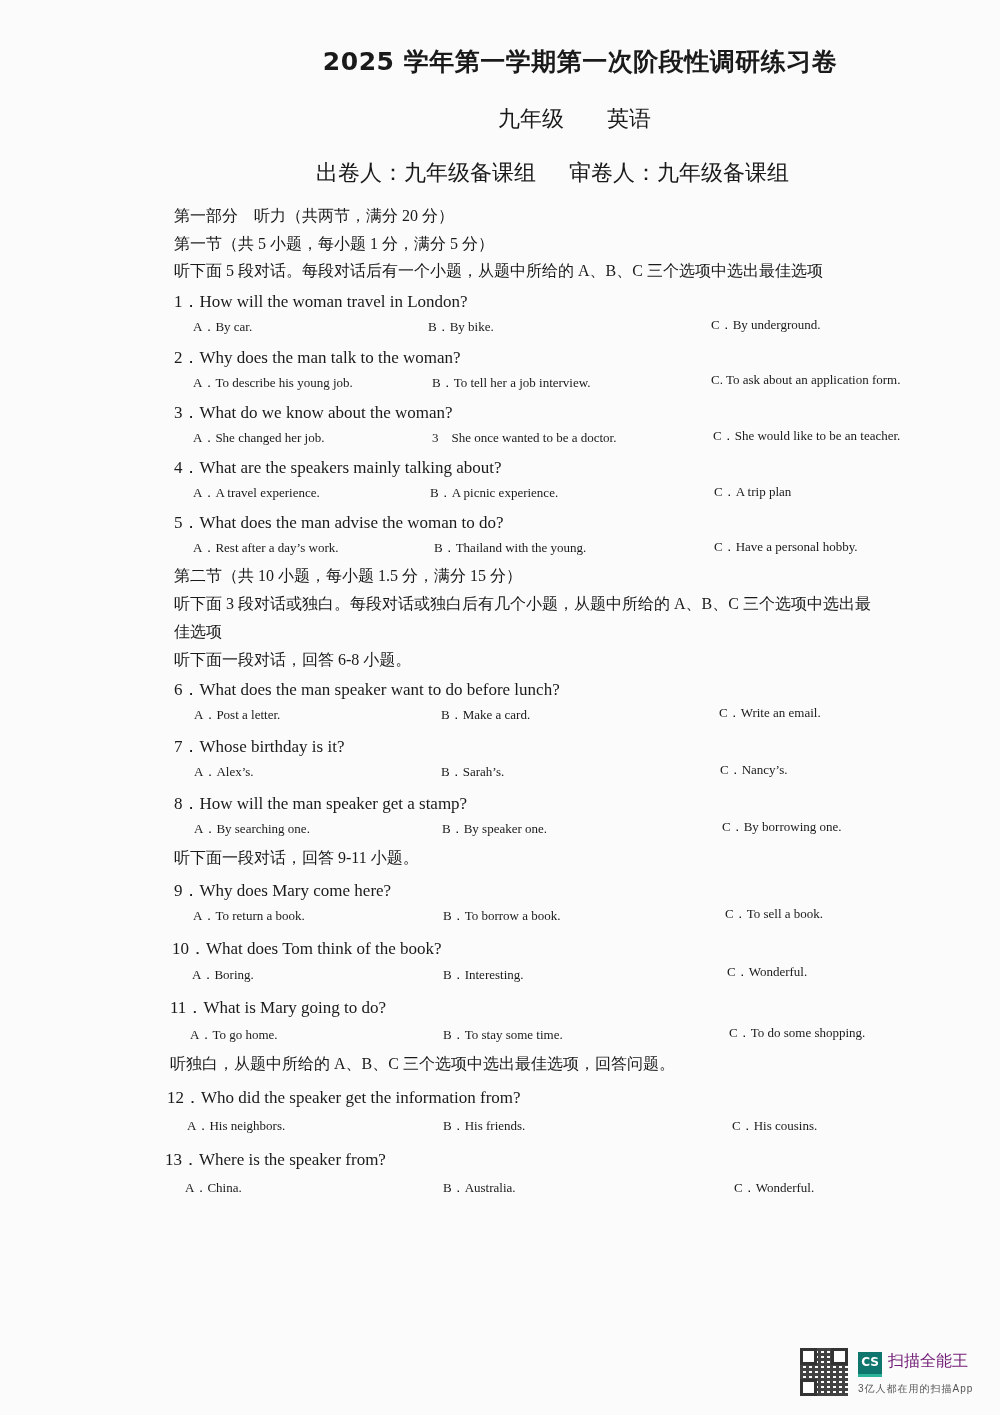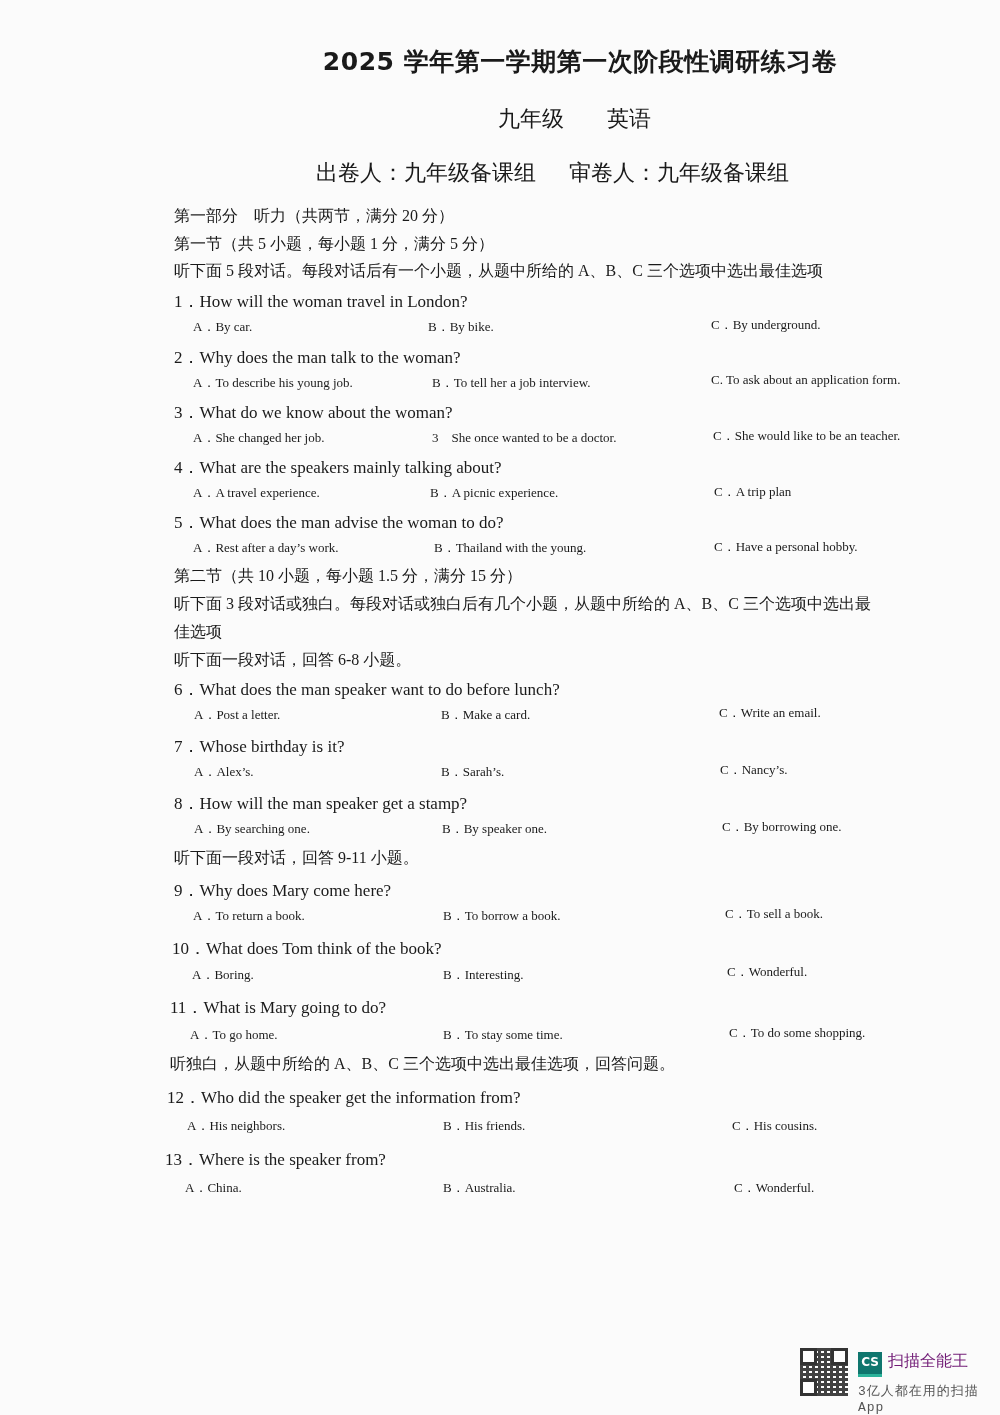--- a/index.html
+++ b/index.html
@@ -50,22 +50,22 @@
     background: #0f766e; border-radius: 0; color: #fff;
     font-family: "DejaVu Sans", sans-serif; font-weight: bold; font-size: 12px;
     text-align: center; line-height: 21px;
     border-bottom: 3px solid #2bb39a;
   }
   .brand {
     position: absolute; left: 88px; top: 3px; font-family: "DejaVu Sans", sans-serif;
     font-size: 16px; color: #701a75;
   }
   .tagline {
-    position: absolute; left: 58px; top: 34px; font-family: Liberation Mono, monospace;
-    font-size: 13px; color: #555; letter-spacing: 1px;
+    position: absolute; left: 58px; top: 34px; font-family: Liberation Sans, sans-serif;
+    font-size: 10px; color: #555; letter-spacing: 1px;
   }
 </style>
 </head>
 <body>
 
 <div class="title">2025 学年第一学期第一次阶段性调研练习卷</div>
 <div class="subtitle">
   <span>九年级</span>
   <span>英语</span>
 </div>

